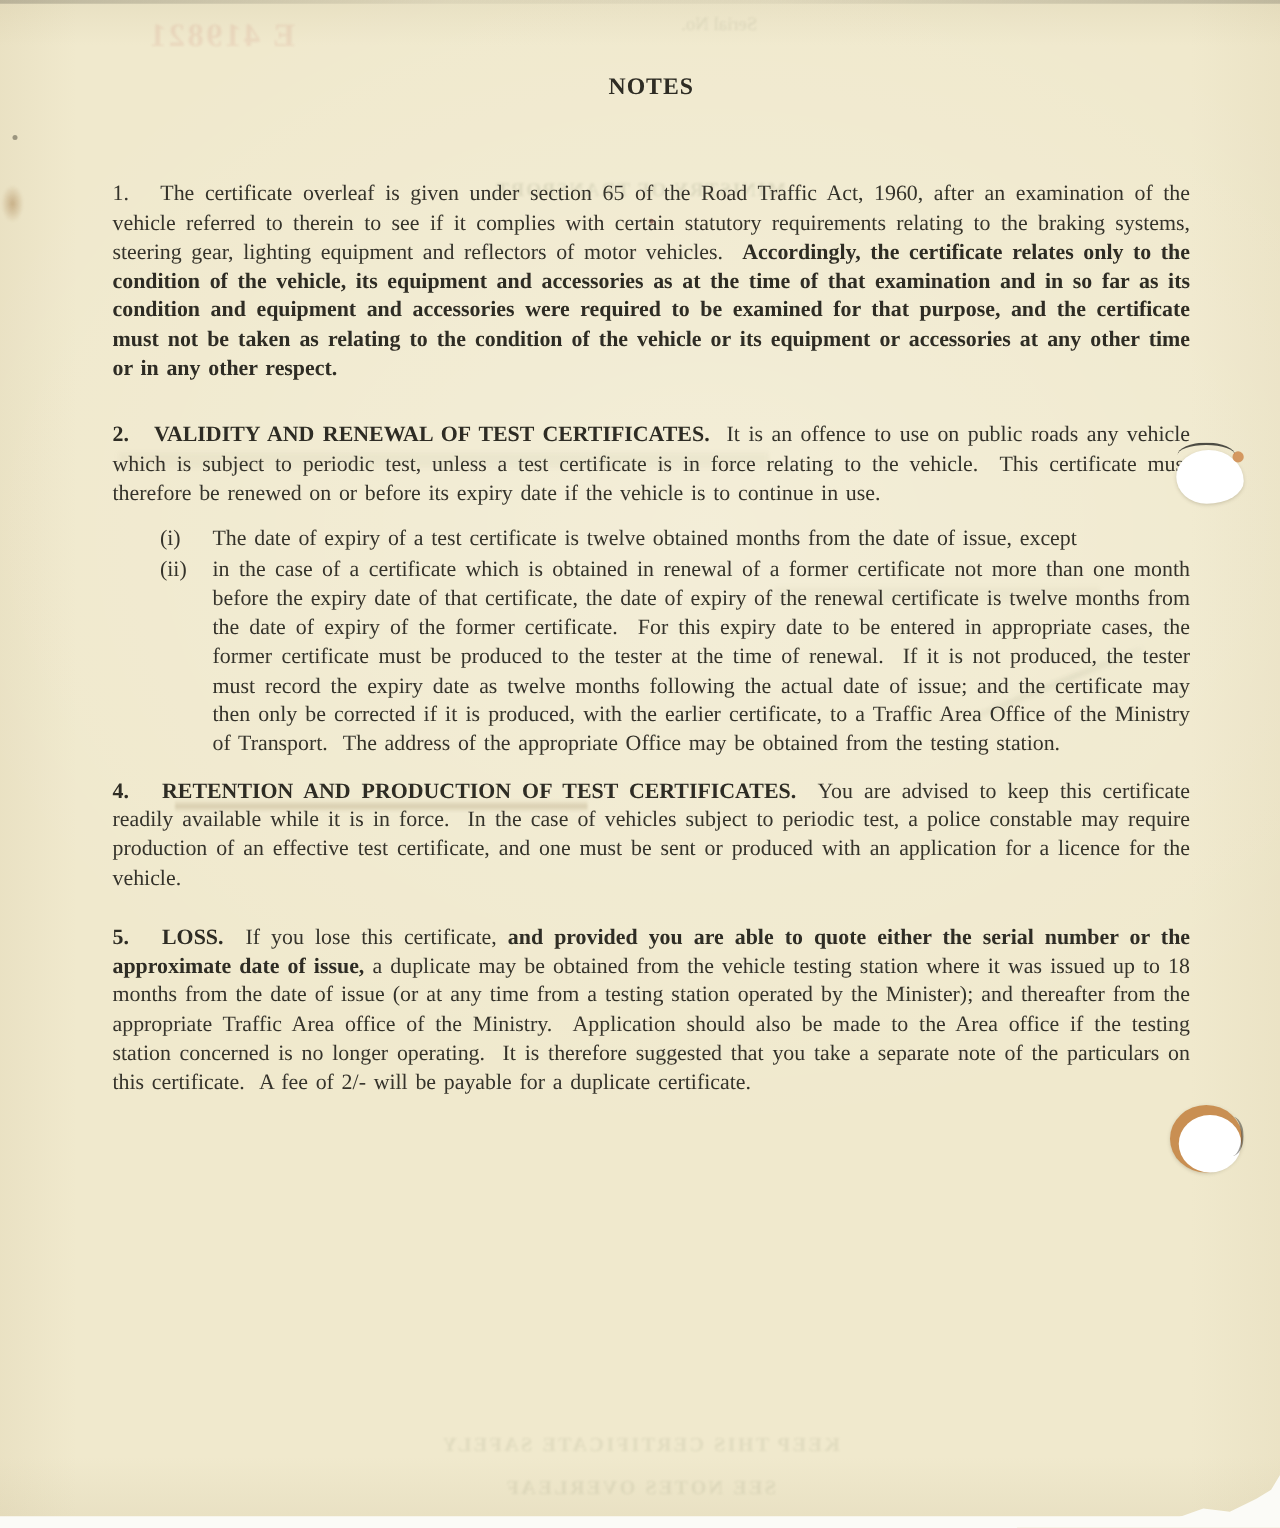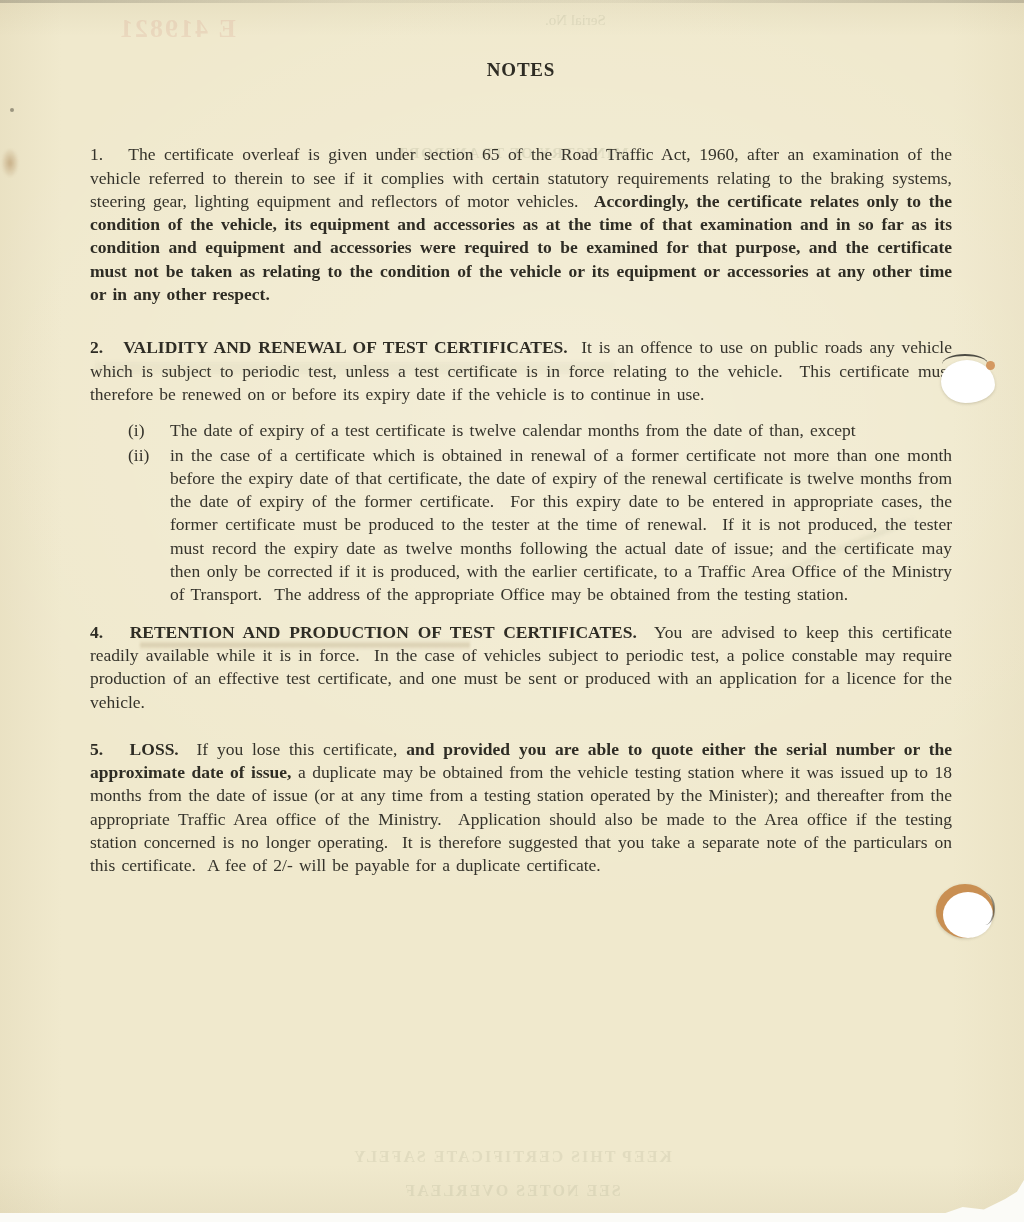--- a/index.html
+++ b/index.html
@@ -129,21 +129,21 @@
   <div class="content">
     <h1 class="doc-title">NOTES</h1>
 
     <p class="para p1"><span>1.&nbsp;&nbsp; The certificate overleaf is given under section 65 of the Road Traffic Act, 1960, after an examination of the vehicle referred to therein to see if it complies with certain statutory requirements relating to the braking systems, steering gear, lighting equipment and reflectors of motor vehicles.&nbsp; </span><span class="b">Accordingly, the certificate relates only to the condition of the vehicle, its equipment and accessories as at the time of that examination and in so far as its condition and equipment and accessories were required to be examined for that purpose, and the certificate must not be taken as relating to the condition of the vehicle or its equipment or accessories at any other time or in any other respect.</span></p>
 
     <p class="para p2"><span class="b">2.&nbsp;&nbsp; VALIDITY AND RENEWAL OF TEST CERTIFICATES.</span><span>&nbsp; It is an offence to use on public roads any vehicle which is subject to periodic test, unless a test certificate is in force relating to the vehicle.&nbsp; This certificate must therefore be renewed on or before its expiry date if the vehicle is to continue in use.</span></p>
 
 
     <div class="subitem si1">
       <span class="marker">(i)</span>
-      <span><span>The date of expiry of a test certificate is twelve calendar months from the date of than, except</span></span>
+      <span><span>The date of expiry of a test certificate is twelve obtained months from the date of issue, except</span></span>
     </div>
 
     <div class="subitem si2">
       <span class="marker">(ii)</span>
       <span><span>in the case of a certificate which is obtained in renewal of a former certificate not more than one month before the expiry date of that certificate, the date of expiry of the renewal certificate is twelve months from the date of expiry of the former certificate.&nbsp; For this expiry date to be entered in appropriate cases, the former certificate must be produced to the tester at the time of renewal.&nbsp; If it is not produced, the tester must record the expiry date as twelve months following the actual date of issue; and the certificate may then only be corrected if it is produced, with the earlier certificate, to a Traffic Area Office of the Ministry of Transport.&nbsp; The address of the appropriate Office may be obtained from the testing station.</span></span>
     </div>
 
     <p class="para p4"><span class="b">4.&nbsp;&nbsp; RETENTION AND PRODUCTION OF TEST CERTIFICATES.</span><span>&nbsp; You are advised to keep this certificate readily available while it is in force.&nbsp; In the case of vehicles subject to periodic test, a police constable may require production of an effective test certificate, and one must be sent or produced with an application for a licence for the vehicle.</span></p>
 
     <p class="para p5"><span class="b">5.&nbsp;&nbsp; LOSS.</span><span>&nbsp; If you lose this certificate, </span><span class="b">and provided you are able to quote either the serial number or the approximate date of issue,</span><span> a duplicate may be obtained from the vehicle testing station where it was issued up to 18 months from the date of issue (or at any time from a testing station operated by the Minister); and thereafter from the appropriate Traffic Area office of the Ministry.&nbsp; Application should also be made to the Area office if the testing station concerned is no longer operating.&nbsp; It is therefore suggested that you take a separate note of the particulars on this certificate.&nbsp; A fee of 2/- will be payable for a duplicate certificate.</span></p>

